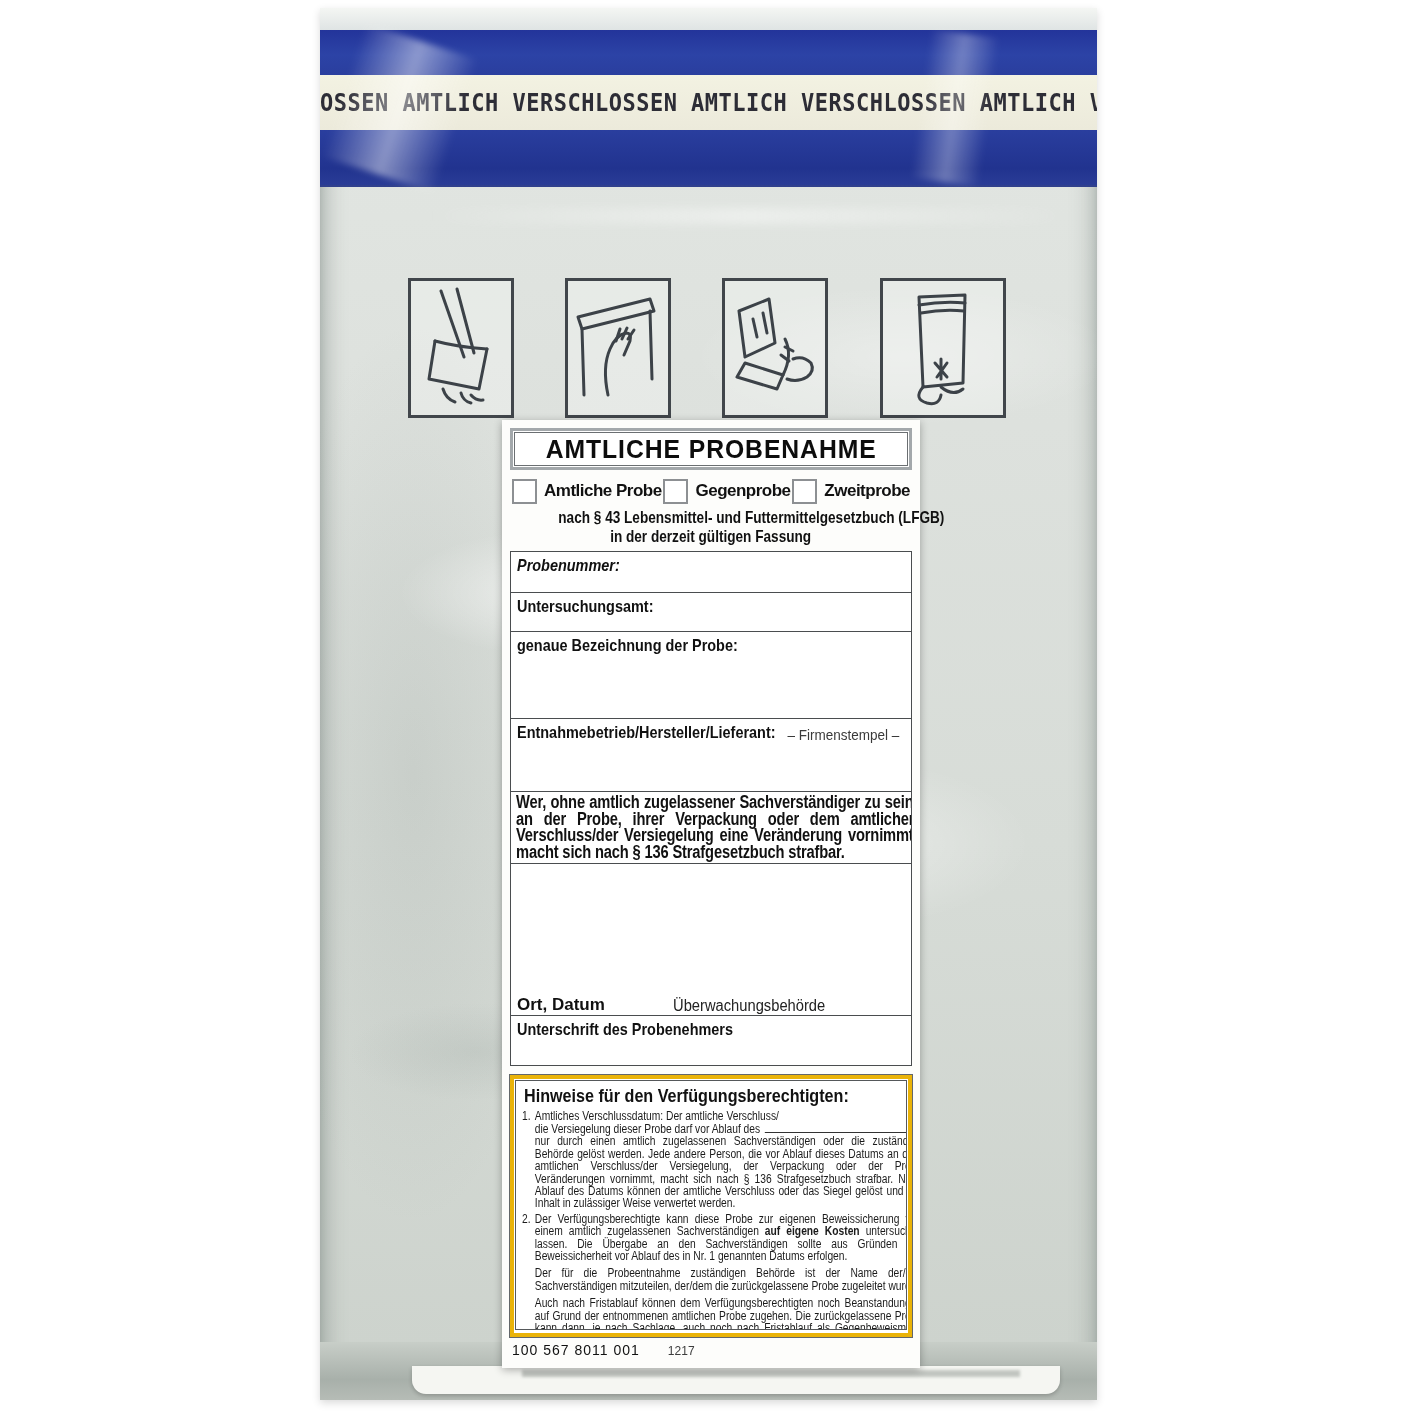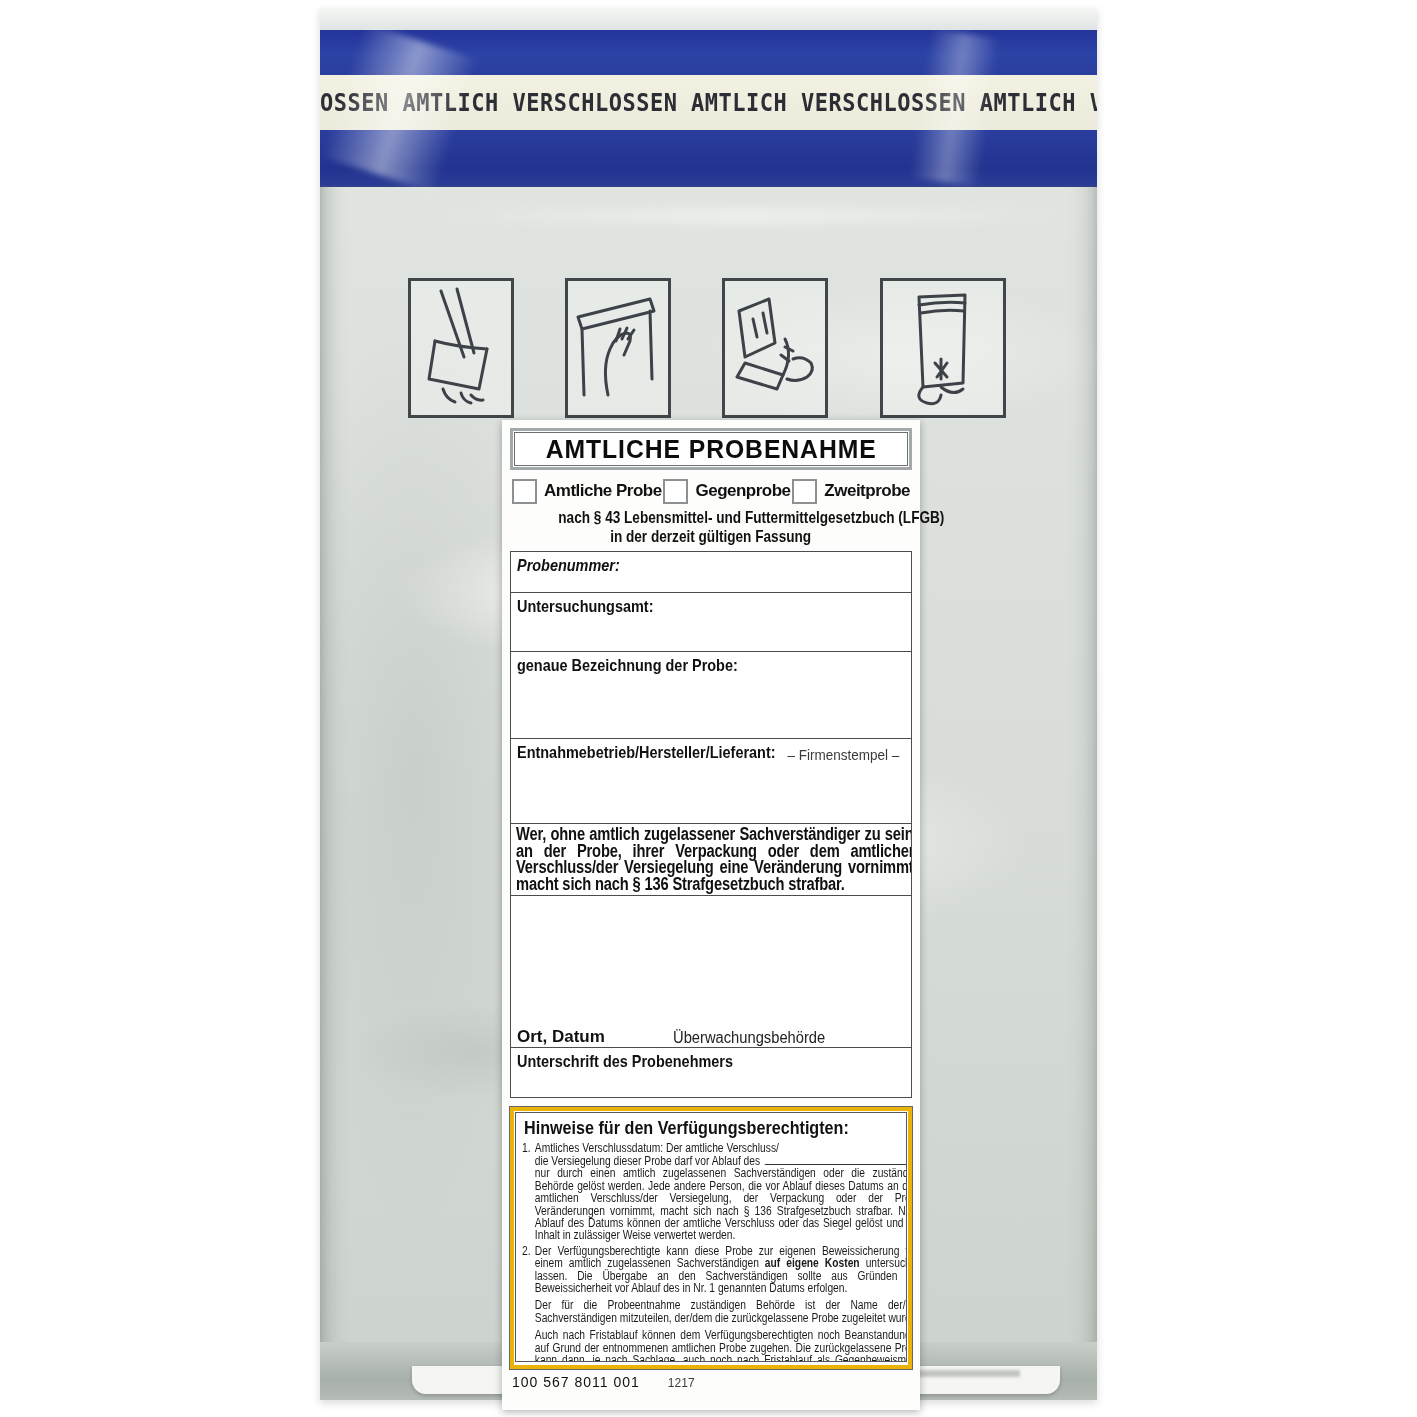--- a/index.html
+++ b/index.html
@@ -43,39 +43,39 @@
   .picto path,.picto line,.picto polyline,.picto rect,.picto circle{
          fill:none;stroke:#3c4248;stroke-width:3;stroke-linecap:round;stroke-linejoin:round;}
 
   
   .paper-strip{position:absolute;left:412px;top:1366px;width:648px;height:28px;z-index:4;
        background:#f5f6f2;border-radius:0 0 14px 14px;box-shadow:0 2px 4px rgba(0,0,0,.2);}
   .paper-blur{height:7px;margin:4px 40px 0 110px;background:#8f968f;opacity:.5;filter:blur(1.6px);}
 
   
   .label{position:absolute;left:502px;top:420px;width:418px;min-height:948px;z-index:5;
-       background:#fdfdfb;box-sizing:border-box;padding:8px 8px 20px 8px;
+       background:#fdfdfb;box-sizing:border-box;padding:8px 8px 1px 8px;
        box-shadow:0 2px 8px rgba(0,0,0,.3);}
   .tbox{border:3px solid #a3a8ab;background:#fff;}
   .tbox-in{border:1px solid #6b6f72;margin:1px;height:32px;display:flex;align-items:center;justify-content:center;}
   .title{font-size:26px;font-weight:bold;letter-spacing:1px;color:#0d0d0d;white-space:nowrap;
        transform:scaleX(.95);}
   .cbrow{display:flex;justify-content:space-between;align-items:center;margin:9px 2px 5px 2px;height:24px;}
   .cbitem{display:flex;align-items:center;}
   .cb{width:21px;height:21px;border:2px solid #8d9093;background:#fff;flex:none;}
   .cblab{font-weight:bold;font-size:17px;letter-spacing:-.5px;margin-left:7px;white-space:nowrap;}
   .sub{text-align:center;font-weight:bold;}
   .cx80c{display:block;width:max-content;margin:0 auto;transform:scaleX(.8);white-space:nowrap;
        font-size:17px;line-height:19px;}
   .cx85{display:inline-block;transform:scaleX(.85);transform-origin:0 50%;white-space:nowrap;}
 
   .fstack{margin-top:6px;}
   .frow{border:1px solid #4a4d4f;margin-top:-1px;position:relative;background:#fff;box-sizing:border-box;}
   .flabel{font-weight:bold;font-size:17px;padding:4px 6px 0 6px;}
-  .h42{height:42px;font-style:italic;} .h44{height:60px;} .h88{height:88px;} .h86{height:86px;}
+  .h42{height:42px;font-style:italic;} .h44{height:40px;} .h88{height:88px;} .h86{height:74px;}
   .h153{height:153px;} .h51{height:51px;}
   .stamp-note{position:absolute;right:12px;top:7px;font-size:15px;color:#3a3a3a;font-weight:normal;
        transform:scaleX(.9);transform-origin:100% 50%;white-space:nowrap;}
   .warnrow{padding:2px 5px 3px 5px;overflow:hidden;}
   .warn-in{width:478px;transform:scaleX(.84);transform-origin:0 0;
        font-weight:bold;font-size:17.5px;line-height:16.5px;text-align:justify;letter-spacing:-.2px;}
   .ortrow{display:flex;align-items:flex-end;}
   .ortlab{font-weight:bold;font-size:17px;padding:5px 6px 0 6px;white-space:nowrap;}
   .authlab{font-size:16px;padding:6px 0 0 0;margin-left:62px;color:#222;transform:scaleX(.92);
        transform-origin:0 50%;white-space:nowrap;}

